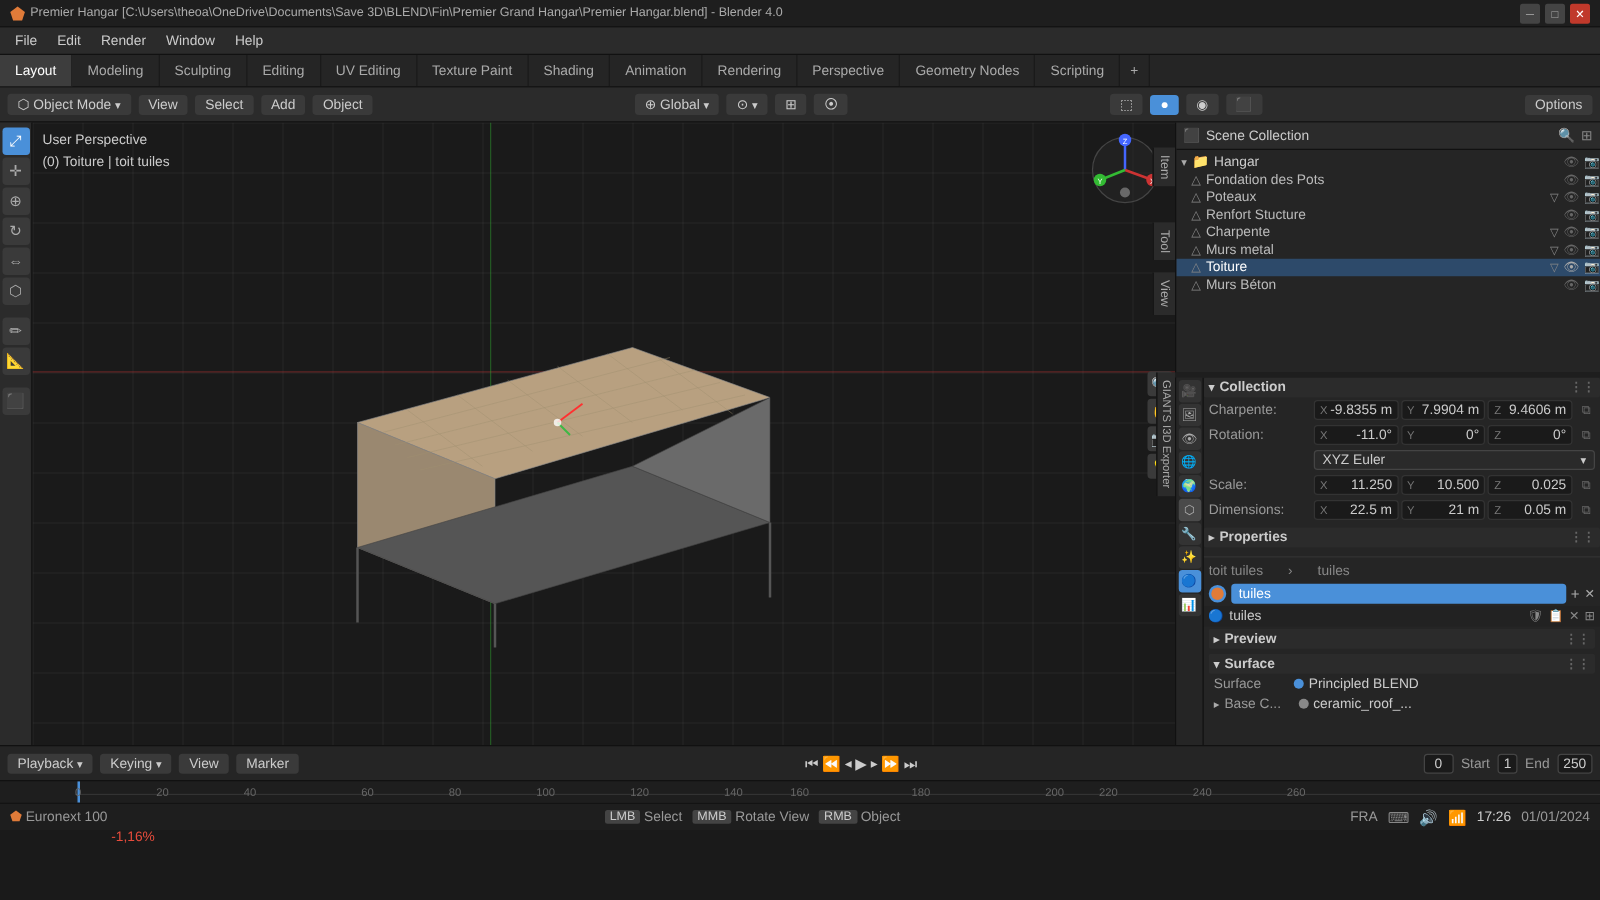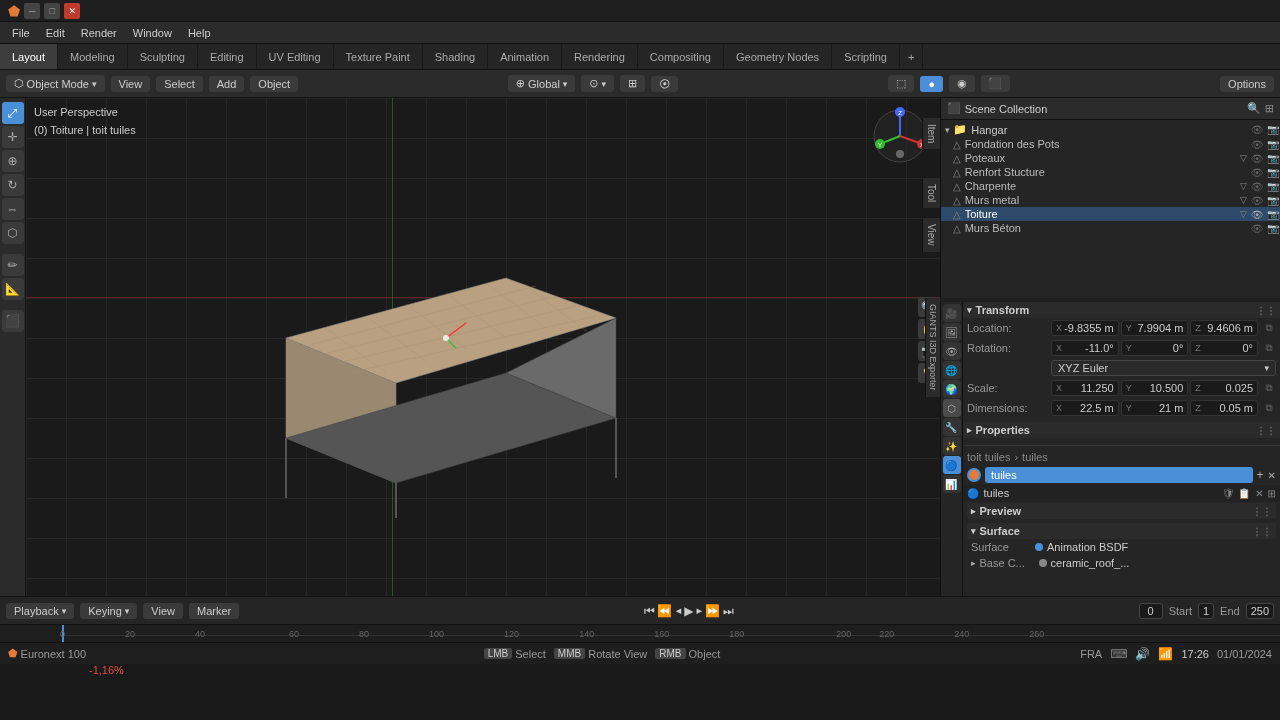--- a/index.html
+++ b/index.html
@@ -337,30 +337,31 @@
     }
 
     .divider-line {
       height: 1px;
       background: #333;
       margin: 3px 0;
     }
 
     
     .breadcrumb {
-      display: flex; align-items: center; gap: 4px;
+      display: flex; align-items: center; gap: 20px;
       padding: 2px 4px;
       font-size: 11px; color: #888;
     }
   </style>
 </head>
 <body>
 
 <div id="titlebar">
   <span style="color:#e07b39;font-size:14px;margin-right:4px;">⬟</span>
+  <span style="font-size:10px;color:#aaa;flex:1;overflow:hidden;white-space:nowrap;text-overflow:ellipsis;">Premier Hangar [C:\Users\theoa\OneDrive\Documents\Save 3D\BLEND\Fin\Premier Grand Hangar\Premier Hangar.blend] - Blender 4.0</span>
   <div class="win-controls">
     <div class="win-btn">─</div>
     <div class="win-btn">□</div>
     <div class="win-btn" style="background:#c0392b;color:#fff;">✕</div>
   </div>
 </div>
 
 <div id="menubar">
   <span class="menu-item">File</span>
   <span class="menu-item">Edit</span>
@@ -372,21 +373,21 @@
 <div id="workspacetabs">
   <div class="ws-tab active">Layout</div>
   <div class="ws-tab">Modeling</div>
   <div class="ws-tab">Sculpting</div>
   <div class="ws-tab">Editing</div>
   <div class="ws-tab">UV Editing</div>
   <div class="ws-tab">Texture Paint</div>
   <div class="ws-tab">Shading</div>
   <div class="ws-tab">Animation</div>
   <div class="ws-tab">Rendering</div>
-  <div class="ws-tab">Compositing</div>
+  <div class="ws-tab">Perspective</div>
   <div class="ws-tab">Geometry Nodes</div>
   <div class="ws-tab">Scripting</div>
   <div class="ws-tab" style="padding:0 8px;">+</div>
 </div>
 
 <div id="viewport-header">
   <div class="vp-btn">
     <span>⬡</span>
     <span>Object Mode</span>
     <span class="chevron">▾</span>
@@ -598,27 +599,27 @@
         <div class="rtab-icon" style="font-size:10px;">✨</div>
         <div class="rtab-icon active" style="font-size:10px;">🔵</div>
         <div class="rtab-icon" style="font-size:10px;">📊</div>
       </div>
 
       <div style="flex:1;overflow-y:auto;display:flex;flex-direction:column;">
 
         <div class="prop-section">
           <div class="prop-section-header">
             <span style="font-size:9px;">▾</span>
-            <span>Transform</span>
+            <span>Collection</span>
             <span style="flex:1;"></span>
             <span style="font-size:10px;color:#666;">⋮⋮</span>
           </div>
 
           <div class="prop-row">
-            <span class="prop-label">Location:</span>
+            <span class="prop-label">Charpente:</span>
             <div class="prop-field-group">
               <div class="prop-field">
                 <span class="field-label">X</span>
                 <span class="field-val">-9.8355 m</span>
               </div>
               <div class="prop-field">
                 <span class="field-label">Y</span>
                 <span class="field-val">7.9904 m</span>
               </div>
               <div class="prop-field">
@@ -742,21 +743,21 @@
             <span style="font-size:9px;">▾</span>
             <span>Surface</span>
             <span style="flex:1;"></span>
             <span style="font-size:10px;color:#666;">⋮⋮</span>
           </div>
 
 
           <div class="surface-row">
             <span style="font-size:11px;color:#999;width:60px;">Surface</span>
             <span class="surface-dot"></span>
-            <span style="font-size:11px;color:#ccc;">Animation BSDF</span>
+            <span style="font-size:11px;color:#ccc;">Principled BLEND</span>
           </div>
 
           <div class="base-color-row">
             <span style="font-size:9px;color:#aaa;">▸</span>
             <span style="font-size:11px;color:#999;width:55px;">Base C...</span>
             <span class="base-color-dot"></span>
             <span style="font-size:11px;color:#ccc;flex:1;">ceramic_roof_...</span>
           </div>
 
         </div>
@@ -809,21 +810,21 @@
 
     <div style="position:absolute;left:60px;top:2px;display:flex;gap:0;">
       <span class="ruler-mark" style="position:relative;left:0px;">0</span>
       <span class="ruler-mark" style="position:relative;left:60px;">20</span>
       <span class="ruler-mark" style="position:relative;left:120px;">40</span>
       <span class="ruler-mark" style="position:relative;left:180px;margin-left:24px;">60</span>
       <span class="ruler-mark" style="position:relative;left:240px;">80</span>
       <span class="ruler-mark" style="position:relative;left:300px;">100</span>
       <span class="ruler-mark" style="position:relative;left:360px;">120</span>
       <span class="ruler-mark" style="position:relative;left:420px;">140</span>
-      <span class="ruler-mark" style="position:relative;left:480px;">160</span>
+      <span class="ruler-mark" style="position:relative;left:458px;">160</span>
       <span class="ruler-mark" style="position:relative;left:540px;">180</span>
       <span class="ruler-mark" style="position:relative;left:632px;">200</span>
       <span class="ruler-mark" style="position:relative;left:660px;">220</span>
       <span class="ruler-mark" style="position:relative;left:720px;">240</span>
       <span class="ruler-mark" style="position:relative;left:780px;">260</span>
     </div>
   </div>
 </div>
 
 <div id="statusbar">

